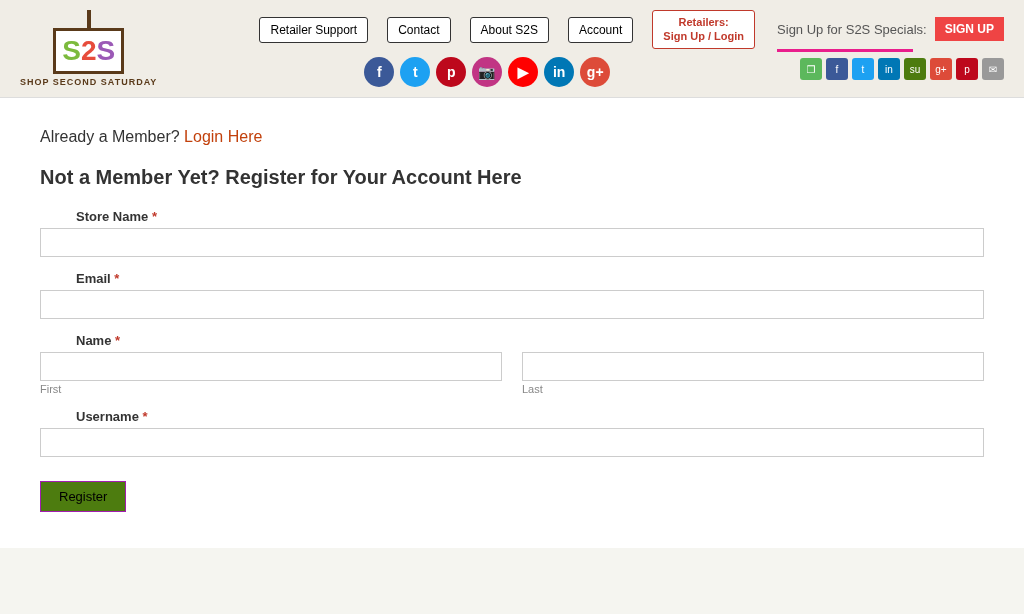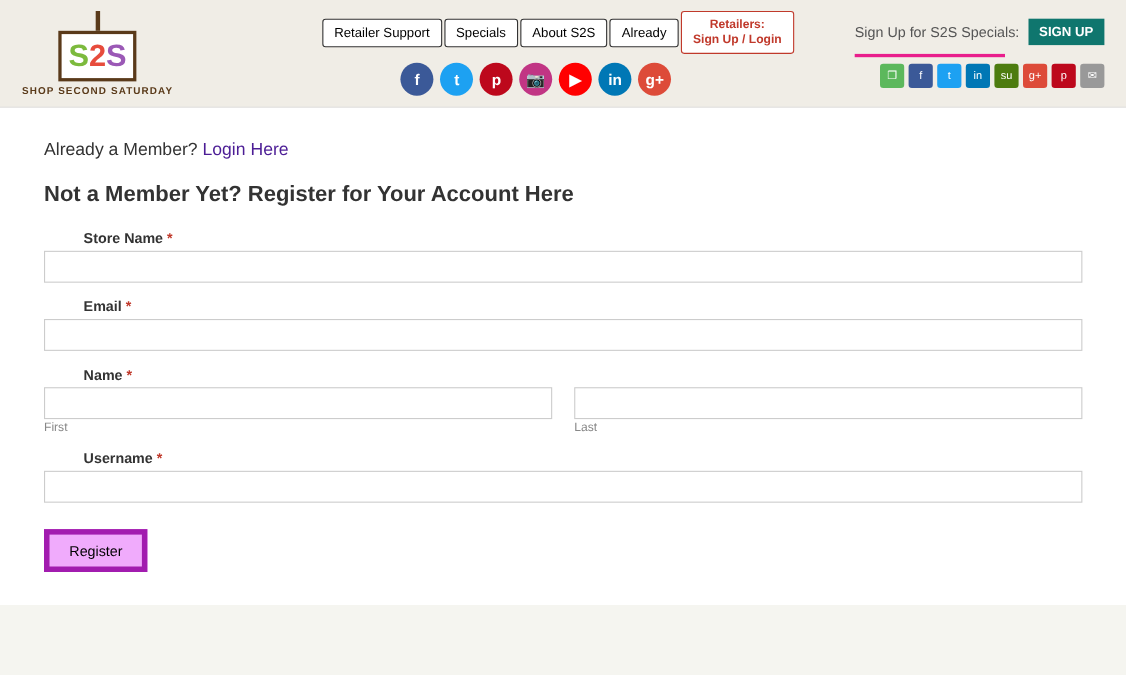--- a/index.html
+++ b/index.html
@@ -49,21 +49,21 @@
       display: flex;
       flex-direction: column;
       align-items: center;
       gap: 8px;
       flex: 1;
       padding-left: 40px;
     }
 
     .nav-buttons {
       display: flex;
-      gap: 2px;
+      gap: 19px;
       align-items: center;
       padding-left: 40px;
     }
 
     .nav-btn {
       border: 1.5px solid #333;
       background: white;
       padding: 5px 10px;
       font-size: 12px;
       cursor: pointer;
@@ -116,21 +116,21 @@
 
     .signup-specials {
       display: flex;
       align-items: center;
       gap: 8px;
       font-size: 13px;
       color: #555;
     }
 
     .signup-btn {
-      background: #0f766e;
+      background: #ef4444;
       color: white;
       padding: 5px 10px;
       font-size: 12px;
       font-weight: bold;
       border: none;
       cursor: pointer;
       text-transform: uppercase;
     }
 
     .share-bar {
@@ -175,21 +175,21 @@
       min-height: 450px;
     }
 
     .already-member {
       font-size: 16px;
       color: #333;
       margin-bottom: 20px;
     }
 
     .login-link {
-      color: #4c1d95;
+      color: #c2410c;
       text-decoration: none;
       cursor: pointer;
     }
 
     .register-heading {
       font-size: 20px;
       font-weight: bold;
       color: #333;
       margin-bottom: 20px;
     }
@@ -228,22 +228,22 @@
       flex-direction: column;
     }
 
     .field-hint {
       font-size: 11px;
       color: #888;
       margin-top: 2px;
     }
 
     .register-btn {
-      background: #f0abfc;
-      border: 5px solid #a21caf;
+      background: #4d7c0f;
+      border: 1px solid #a21caf;
       padding: 7px 18px;
       font-size: 13px;
       cursor: pointer;
       margin-top: 10px;
     }
 
     
     .logo-sign {
       display: flex;
       flex-direction: column;
@@ -270,23 +270,23 @@
         <span class="logo-2">2</span>
         <span class="logo-s2">S</span>
       </div>
     </div>
     <div class="logo-subtitle">SHOP SECOND SATURDAY</div>
   </div>
 
   <div class="nav-area">
     <div class="nav-buttons">
       <button class="nav-btn">Retailer Support</button>
-      <button class="nav-btn">Specials</button>
+      <button class="nav-btn">Contact</button>
       <button class="nav-btn">About S2S</button>
-      <button class="nav-btn">Already</button>
+      <button class="nav-btn">Account</button>
       <button class="nav-btn nav-btn-retailers">
         <span>Retailers:</span><br>
         <span>Sign Up / Login</span>
       </button>
     </div>
     <div class="social-icons">
       <a class="social-icon si-fb">f</a>
       <a class="social-icon si-tw">t</a>
       <a class="social-icon si-pi">p</a>
       <a class="social-icon si-ig">📷</a>

